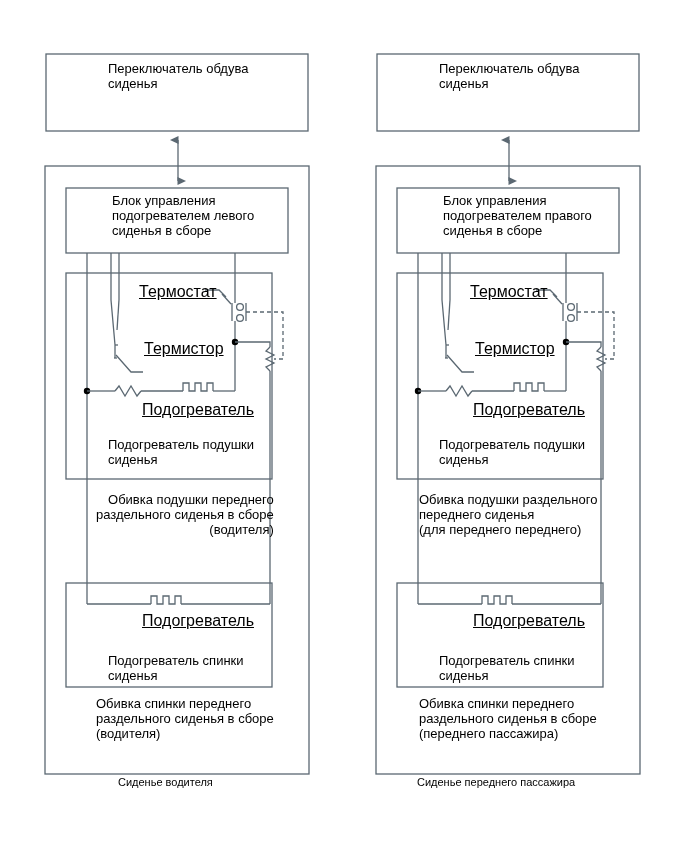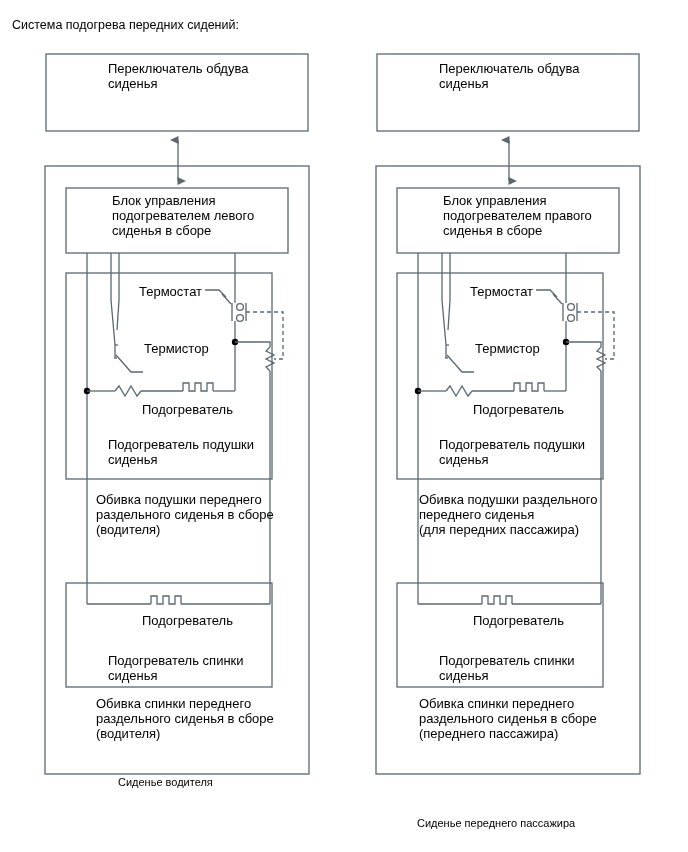--- a/index.html
+++ b/index.html
@@ -7,29 +7,28 @@
     width:688px;height:852px;position:relative;overflow:hidden;
     font-family:"Liberation Sans","DejaVu Sans",sans-serif;
     color:#000;
     -webkit-font-smoothing:antialiased;
   }
   #stage{position:absolute;left:0;top:0;width:688px;height:852px;}
   svg.layer{position:absolute;left:0;top:0;width:688px;height:852px;overflow:visible;}
   .txt{position:absolute;white-space:pre;line-height:15px;}
   .t-title{font-size:12.5px;}
   .t-box{font-size:13px;}
-  .t-lbl{font-size:13px;}
+  .t-lbl{font-size:16px;text-decoration:underline;}
   .t-cap{font-size:11px;}
 </style>
 </head>
 <body>
 
 <div id="stage">
 
-  <div class="txt t-title" style="left:12px;top:18px;">Система подогрева передних сидений:</div>
 
   <svg class="layer" xmlns="http://www.w3.org/2000/svg">
     <defs>
       <marker id="arrUp" markerWidth="9" markerHeight="9" refX="4.5" refY="8" orient="auto-start-reverse" markerUnits="userSpaceOnUse">
         <path d="M4.5,0 L8.5,8.5 L0.5,8.5 Z" fill="#5b6872"></path>
       </marker>
       <marker id="arrDn" markerWidth="9" markerHeight="9" refX="4.5" refY="8" orient="auto" markerUnits="userSpaceOnUse">
         <path d="M4.5,0 L8.5,8.5 L0.5,8.5 Z" fill="#5b6872"></path>
       </marker>
     </defs>
@@ -165,21 +164,21 @@
 
     <div class="txt t-lbl" style="left:139px;top:284px;">Термостат</div>
 
     <div class="txt t-lbl" style="left:144px;top:341px;">Термистор</div>
 
     <div class="txt t-lbl" style="left:142px;top:402px;">Подогреватель</div>
 
     <div class="txt t-box" style="left:108px;top:437px;">Подогреватель подушки
 сиденья</div>
 
-    <div class="txt t-box" style="left:96px;top:492px;">Обивка подушки переднего
+    <div class="txt t-box" style="left:96px;top:492px;text-align:right;">Обивка подушки переднего
 раздельного сиденья в сборе
 (водителя)</div>
 
     <div class="txt t-lbl" style="left:142px;top:613px;">Подогреватель</div>
 
     <div class="txt t-box" style="left:108px;top:653px;">Подогреватель спинки
 сиденья</div>
 
     <div class="txt t-box" style="left:96px;top:696px;">Обивка спинки переднего
 раздельного сиденья в сборе
@@ -200,27 +199,27 @@
 
     <div class="txt t-lbl" style="left:475px;top:341px;">Термистор</div>
 
     <div class="txt t-lbl" style="left:473px;top:402px;">Подогреватель</div>
 
     <div class="txt t-box" style="left:439px;top:437px;">Подогреватель подушки
 сиденья</div>
 
     <div class="txt t-box" style="left:419px;top:492px;">Обивка подушки раздельного
 переднего сиденья
-(для передних пассажира)</div>
+(для переднего переднего)</div>
 
     <div class="txt t-lbl" style="left:473px;top:613px;">Подогреватель</div>
 
     <div class="txt t-box" style="left:439px;top:653px;">Подогреватель спинки
 сиденья</div>
 
     <div class="txt t-box" style="left:419px;top:696px;">Обивка спинки переднего
 раздельного сиденья в сборе
 (переднего пассажира)</div>
 
-    <div class="txt t-cap" style="left:417px;top:816px;">Сиденье переднего пассажира</div>
+    <div class="txt t-cap" style="left:417px;top:775px;">Сиденье переднего пассажира</div>
   </div>
 
 </div>
 
 </body></html>

